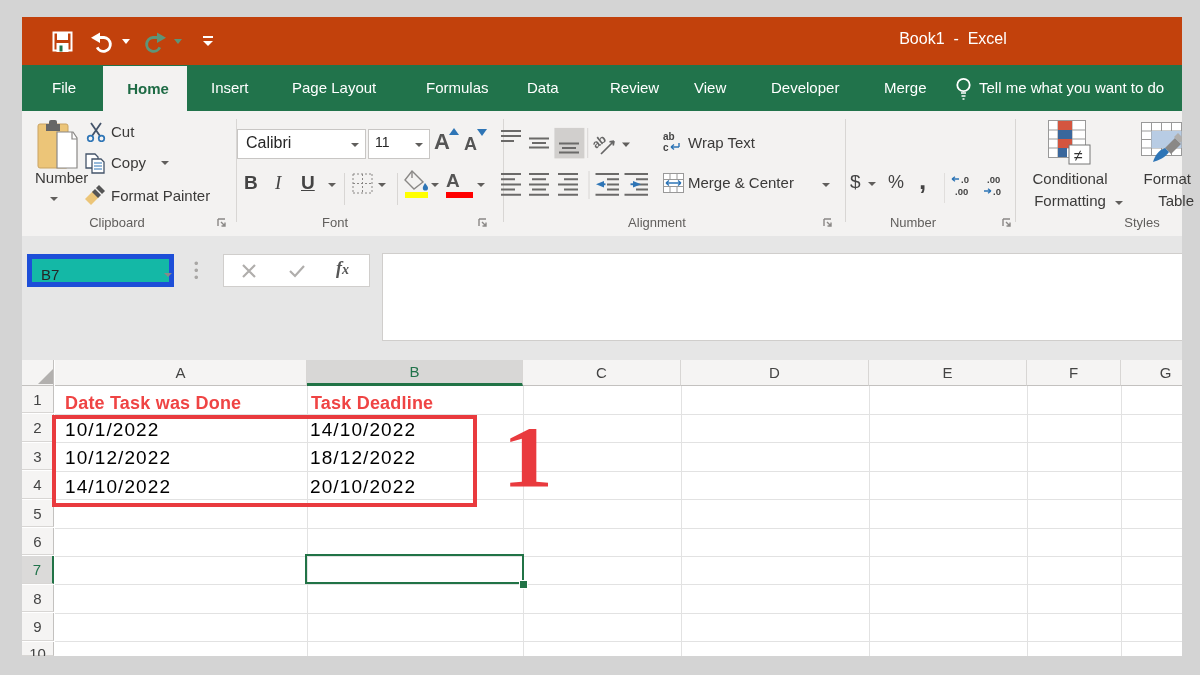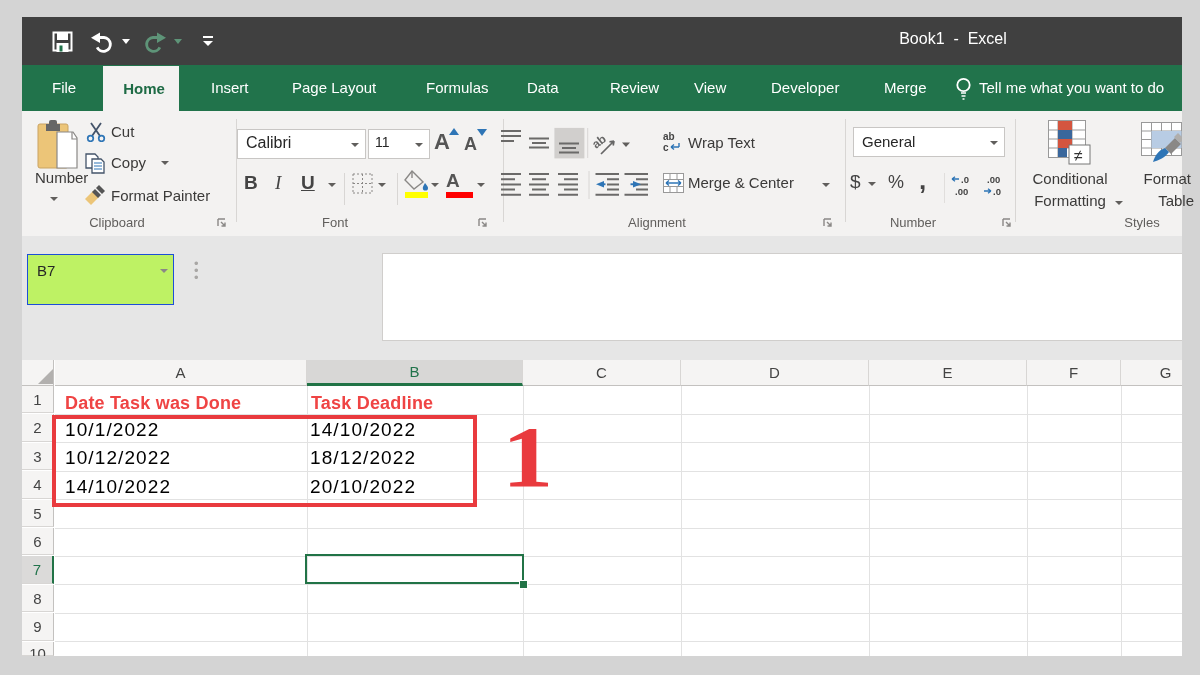--- a/index.html
+++ b/index.html
@@ -1,24 +1,24 @@
 <!DOCTYPE html>
 <html><head>
 <meta charset="utf-8">
 <style>
 * { margin:0; padding:0; box-sizing:border-box; }
 html,body { width:1200px; height:675px; overflow:hidden; background:#d4d4d4;
   font-family:"Liberation Sans", sans-serif; }
 #win { position:absolute; left:22px; top:17px; width:1160px; height:639px; background:#f3f2f1; }
 .abs { position:absolute; }
 
-#titlebar { position:absolute; left:0; top:0; width:1160px; height:48px; background:#404040; }
+#titlebar { position:absolute; left:0; top:0; width:1160px; height:48px; background:#c2410c; }
 #tabrow { position:absolute; left:0; top:48px; width:1160px; height:46px; background:#21734b; }
 .tab { position:absolute; top:0; height:46px; line-height:46px; color:#fff; font-size:15px; }
-#hometab { position:absolute; left:81px; top:1px; width:76px; height:45px; background:#f3f2f1;
+#hometab { position:absolute; left:81px; top:1px; width:84px; height:45px; background:#f3f2f1;
   color:#1e6b45; font-size:15px; text-align:center; line-height:45px; font-weight:bold;padding-left:6px; }
 
 #ribbon { position:absolute; left:0; top:94px; width:1160px; height:125px; background:#f3f2f1; }
 .gsep { position:absolute; top:8px; height:103px; width:1px; background:#d8d6d4; }
 .glabel { position:absolute; top:104px; font-size:13px; color:#605e5c; }
 .launcher { position:absolute; top:107px; width:10px; height:10px; }
 .rtext { color:#3b3a39; font-size:15px; }
 .combo { position:absolute; background:#fff; border:1px solid #c8c6c4; }
 .darr { width:0; height:0; border-left:4px solid transparent; border-right:4px solid transparent; border-top:4px solid #605e5c; position:absolute; }
 
@@ -201,24 +201,20 @@
     </svg>
     <div class="abs rtext" style="left:666px;top:63px">Merge &amp; Center</div>
     <div class="darr" style="left:800px;top:72px"></div>
     <div class="glabel" style="left:600px;width:70px;text-align:center">Alignment</div>
     <svg class="abs launcher" style="left:801px" viewBox="0 0 10 10">
       <path d="M1 1 L1 8 M1 1 L8 1" stroke="#8a8886" stroke-width="1.4" fill="none"></path>
       <path d="M4 4 L8 8 M8 4.5 L8 8 L4.5 8" stroke="#8a8886" stroke-width="1.4" fill="none"></path>
     </svg>
     <div class="gsep" style="left:823px"></div>
 
-    <div class="combo" style="left:831px;top:16px;width:152px;height:30px">
-      <div class="abs" style="left:8px;top:5px;font-size:15px;color:#262626">General</div>
-      <div class="darr" style="left:136px;top:13px"></div>
-    </div>
     <div class="abs" style="left:828px;top:60px;font-size:19px;color:#444">$</div>
     <div class="darr" style="left:846px;top:71px"></div>
     <div class="abs" style="left:866px;top:61px;font-size:18px;color:#444">%</div>
     <div class="abs" style="left:897px;top:54px;font-size:26px;font-weight:bold;color:#444">,</div>
     <div class="gsep" style="left:922px;top:62px;height:30px;background:#e0dedc"></div>
     <svg class="abs" style="left:928px;top:62px" width="60" height="26" viewBox="0 0 60 26">
       <g font-size="9.5" fill="#444" font-weight="bold">
         <text x="11" y="10">.0</text>
           <text x="5" y="22">.00</text>
         <text x="37" y="10">.00</text>
@@ -255,25 +251,34 @@
       <rect x="10.5" y="9" width="30" height="17" fill="#b8cce4"></rect>
       <path d="M24 26 L34 16 L40 22 L30 32 Z" fill="#8a8886"></path>
       <path d="M33 15 L37 11 L43 17 L39 21 Z" fill="#b0aeac"></path>
       <path d="M24 26 C18 28 14 33 12 40 C18 38 24 36 28 30 Z" fill="#2e75b6"></path>
     </svg>
     <div class="abs rtext" style="left:1089px;top:59px;width:80px;text-align:right">Format</div>
     <div class="abs rtext" style="left:1092px;top:81px;width:80px;text-align:right">Table</div>
     <div class="glabel" style="left:1085px;width:70px;text-align:center">Styles</div>
   </div>
   <div id="fxbar">
-    <div class="abs" style="left:5px;top:18px;width:147px;height:51px;background:#bef264;border:1px solid #1d4ed8">
+    <div class="abs" style="left:5px;top:18px;width:147px;height:33px;background:#14b8a6;border:5px solid #1d4ed8">
       <div class="abs" style="left:9px;top:7px;font-size:15px;color:#262626">B7</div>
       <div class="darr" style="left:132px;top:14px;border-top-color:#8a8886"></div>
     </div>
     <div class="abs" style="left:172px;top:24px;width:4px;color:#a8a6a4;font-size:13px;line-height:7px">•<br>•<br>•</div>
+    <div class="abs" style="left:201px;top:18px;width:147px;height:33px;background:#fff;border:1px solid #d0cecc">
+      <svg class="abs" style="left:17px;top:8px" width="16" height="16" viewBox="0 0 16 16">
+          <path d="M2 2 L14 14 M14 2 L2 14" stroke="#b0aeac" stroke-width="2.2"></path>
+        </svg>
+      <svg class="abs" style="left:64px;top:8px" width="18" height="16" viewBox="0 0 18 16">
+          <path d="M2 8 L7 13 L16 3" stroke="#b0aeac" stroke-width="2.2" fill="none"></path>
+        </svg>
+      <div class="abs" style="left:112px;top:3px;font-size:18px;font-style:italic;font-family:'Liberation Serif',serif;color:#555;font-weight:bold">f<span style="font-size:14px">x</span></div>
+    </div>
     <div class="abs" style="left:360px;top:17px;width:800px;height:88px;background:#fff;border:1px solid #d0cecc;border-right:none"></div>
   </div>
   <div id="grid">
 
     <div class="abs" style="left:0;top:0;width:32px;height:26px;background:#f5f4f3;border-right:1px solid #c3c1bf;border-bottom:1px solid #c3c1bf"></div>
     <div class="abs" style="left:16px;top:9px;width:0;height:0;border-left:15px solid transparent;border-bottom:15px solid #b2b0ae"></div>
 
     <div class="chdr" style="left:33px;width:252px">A</div>
     <div class="chdr" style="left:285px;width:216px;background:#d8d7d6;color:#21734b;border-bottom:3px solid #217346;line-height:24px">B</div>
     <div class="chdr" style="left:501px;width:158px">C</div>

